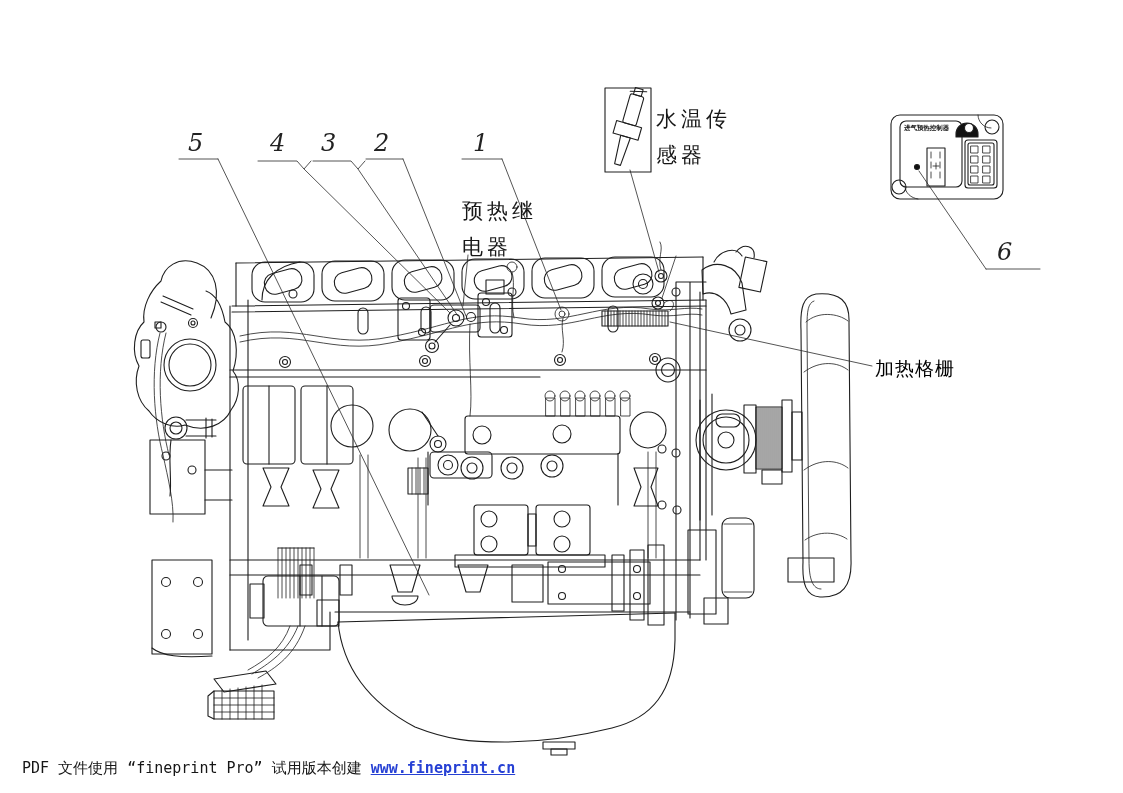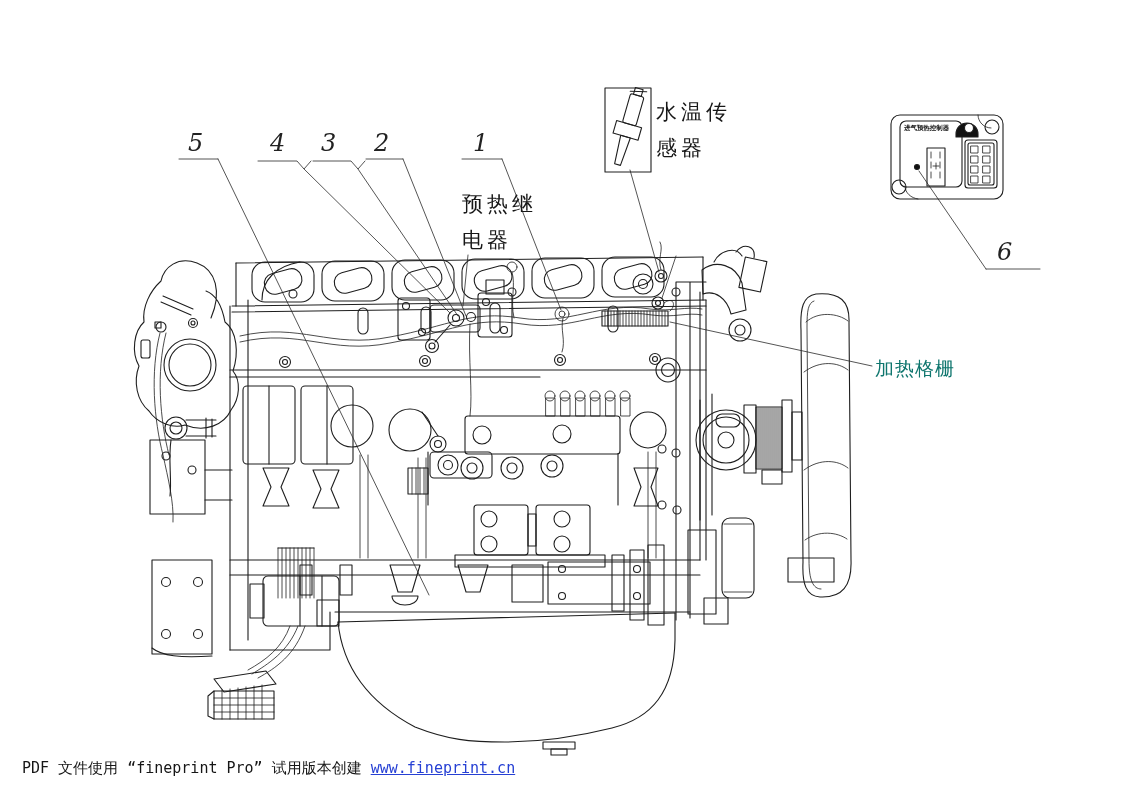--- a/index.html
+++ b/index.html
@@ -7,30 +7,30 @@
          font-family:"DejaVu Sans",sans-serif;}
   svg{position:absolute;left:0;top:0;}
   svg *{vector-effect:non-scaling-stroke;}
   .lineart{stroke:#1e1e1e;stroke-width:1.1;fill:none;stroke-linecap:round;stroke-linejoin:round;}
   .thin{stroke-width:.8;}
   .wfill{fill:#ffffff;}
   .dk{fill:#111;}
   .num{position:absolute;font-family:"DejaVu Serif",serif;font-style:italic;
        font-size:24px;color:#222;line-height:1;}
   .cjk{position:absolute;font-size:21px;letter-spacing:4px;color:#171717;line-height:36px;
-       font-family:"DejaVu Sans",sans-serif;white-space:nowrap;}
-  .cjk-s{position:absolute;font-size:19px;letter-spacing:1px;color:#0f766e;
+       font-family:"DejaVu Sans",sans-serif;white-space:nowrap;margin-top:7px;}
+  .cjk-s{position:absolute;font-size:19px;letter-spacing:1px;color:#000000;
          font-family:"DejaVu Sans",sans-serif;white-space:nowrap;}
   .ctrl-label{position:absolute;font-size:7px;letter-spacing:0;color:#111;font-weight:bold;
               font-family:"DejaVu Sans",sans-serif;white-space:nowrap;transform:scale(.92);transform-origin:left top;}
   .watermark{position:absolute;left:347px;top:370px;font-size:43px;letter-spacing:-3.5px;
              font-family:"DejaVu Sans",sans-serif;opacity:.95;white-space:nowrap;}
   .footer{position:absolute;left:22px;top:759px;font-size:15px;color:#161616;
           font-family:"DejaVu Sans Mono",monospace;white-space:nowrap;}
-  .footer a{text-decoration:underline;cursor:pointer;}
+  .footer a{text-decoration:underline;cursor:pointer;font-weight:bold;}
 </style>
 </head>
 <body>
 
 <div class="stage" style="background: rgb(255, 255, 255);">
 
 <svg width="1123" height="793" viewBox="0 0 1123 793">
   <g class="lineart">
 
     <g>

